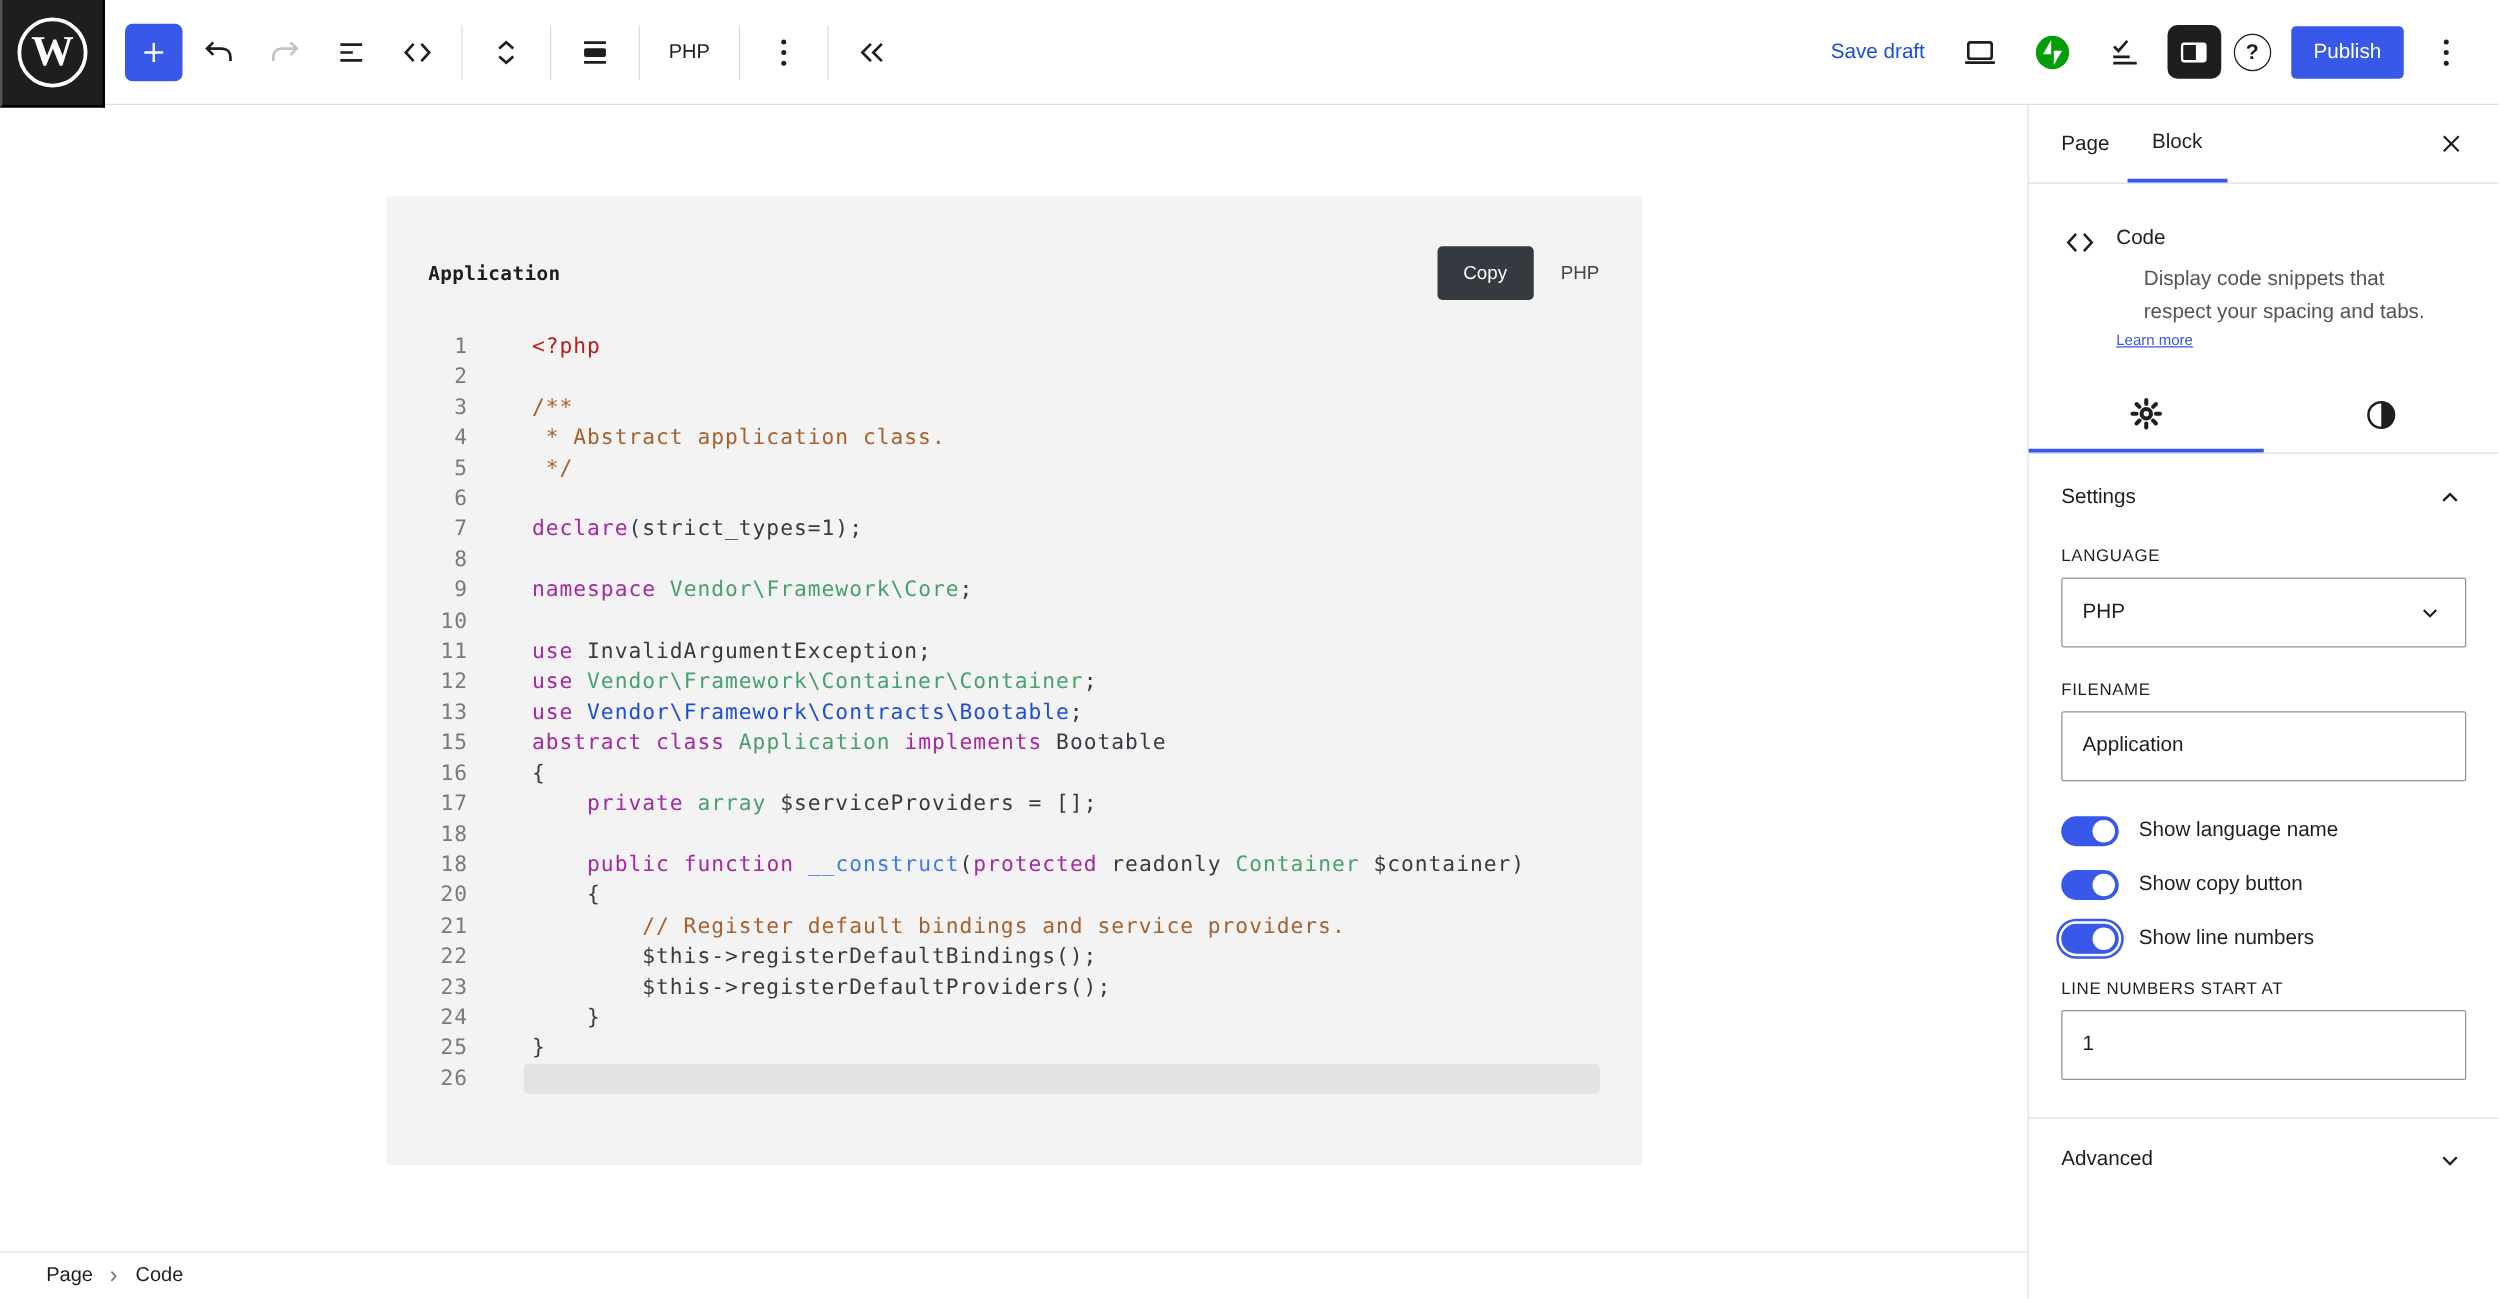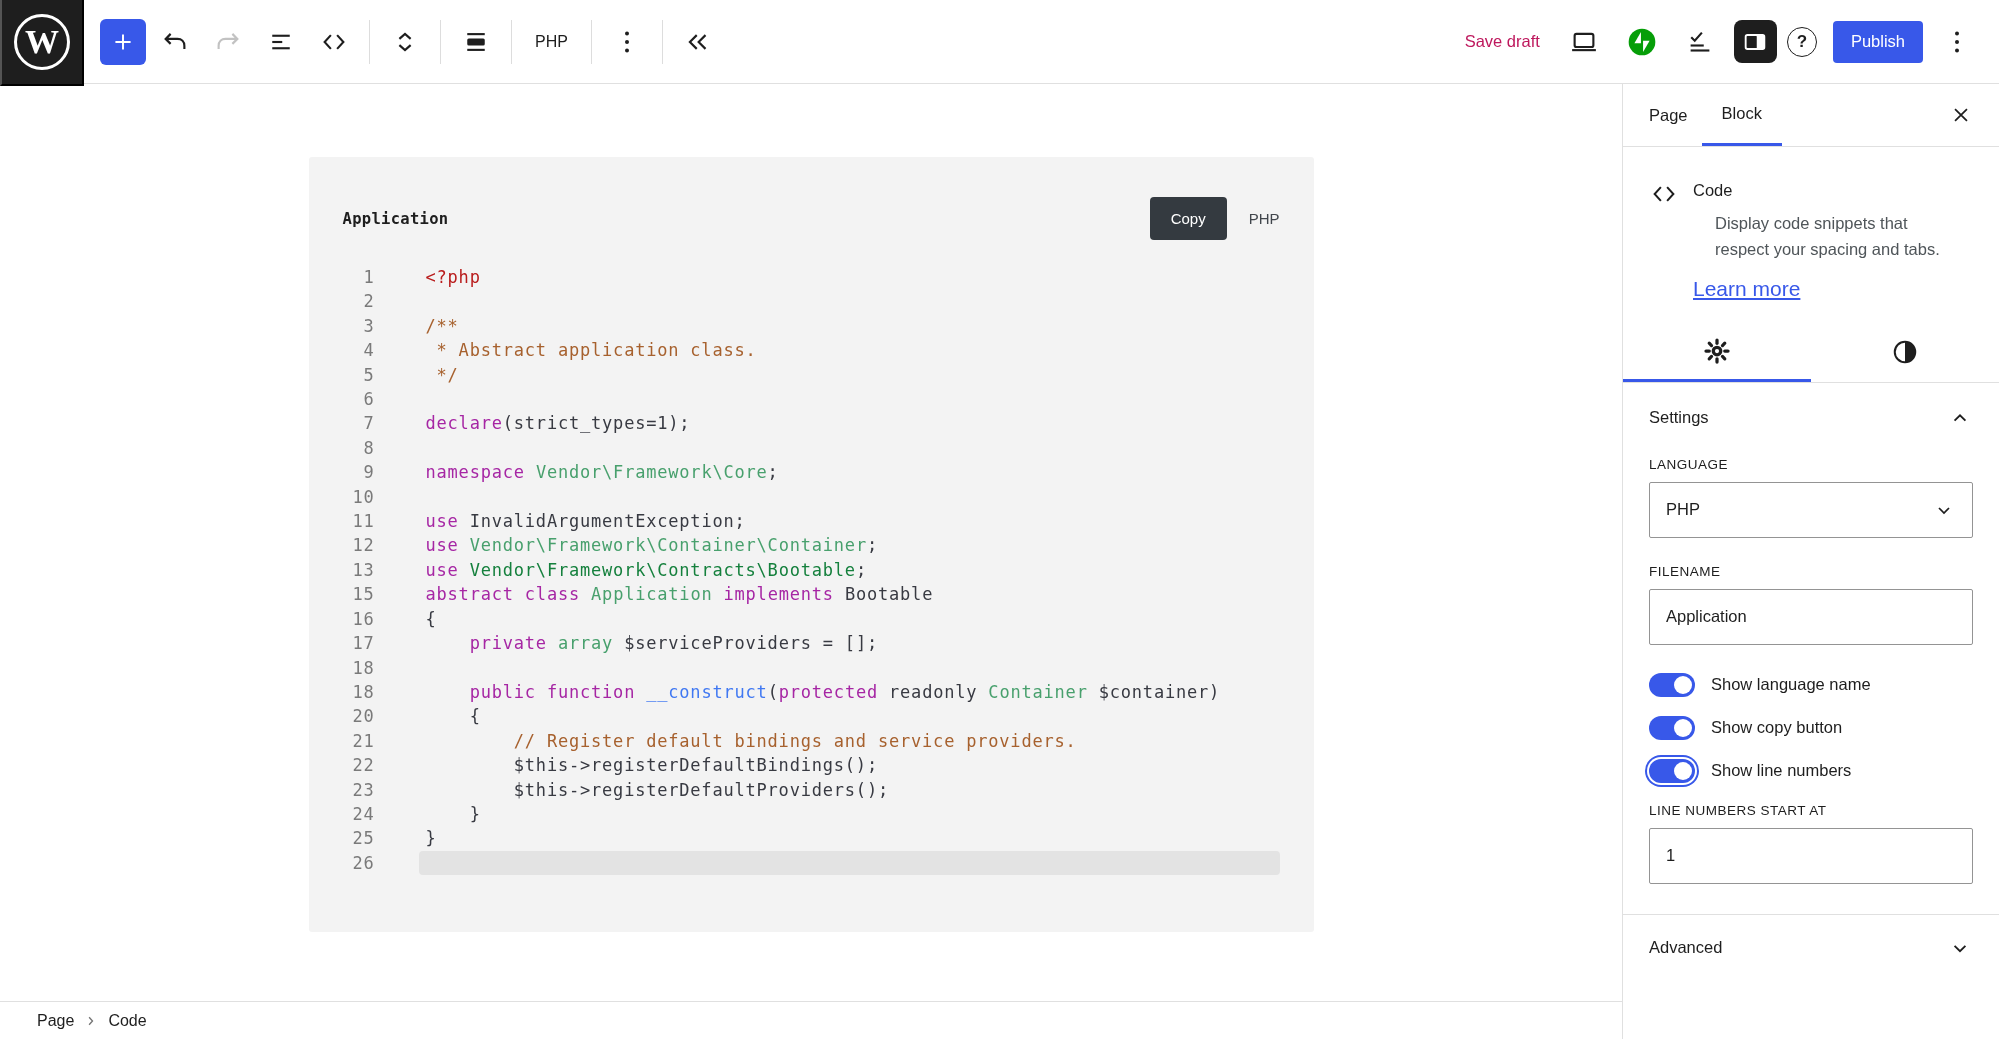--- a/index.html
+++ b/index.html
@@ -17,21 +17,21 @@
   .wp-w { width:56px; height:56px; border:3px solid #fff; border-radius:50%;
           display:flex; align-items:center; justify-content:center;
           font-family:"Liberation Serif", serif; font-weight:bold; font-size:34px; color:#fff; }
   .tb-left { display:flex; align-items:center; gap:5px; margin-left:16px; }
   .inserter { width:46px; height:46px; border-radius:6px; background:#3858e9; color:#fff;
               display:flex; align-items:center; justify-content:center; border:none; cursor:pointer; }
   .tb-sep { width:1px; height:44px; background:#ddd; margin:0 6px; }
   .tb-text-btn { font-size:16px; font-weight:500; color:#1e1e1e; background:none; border:none;
                  padding:0 12px; height:48px; cursor:pointer; }
   .tb-right { margin-left:auto; display:flex; align-items:center; gap:10px; padding-right:18px; }
-  .save-draft { color:#be185d; font-size:16.5px; background:none; border:none; cursor:pointer; padding:0 10px; }
+  .save-draft { color:#1d4ed8; font-size:16.5px; background:none; border:none; cursor:pointer; padding:0 10px; }
   .panel-toggle { width:43px; height:43px; border-radius:8px; background:#1e1e1e; border:none;
                   display:flex; align-items:center; justify-content:center; cursor:pointer; }
   .help-btn { width:30px; height:30px; border-radius:50%; border:1.8px solid #1e1e1e; background:none;
               font-size:17px; font-weight:bold; color:#1e1e1e; display:flex; align-items:center;
               justify-content:center; cursor:pointer; }
   .publish { background:#3858e9; color:#fff; border:none; border-radius:4px; height:42px;
              padding:0 18px; font-size:16.5px; cursor:pointer; margin-left:6px; }
 
   
   .content { position:absolute; top:84px; left:0; width:1622px; bottom:38px; background:#fff; overflow:hidden; }
@@ -63,21 +63,21 @@
              padding-left:26px; }
   .sb-tab { display:flex; align-items:center; font-size:16.5px; color:#1e1e1e; background:none;
             border:none; cursor:pointer; }
   .sb-tab.page { margin-right:14px; }
   .sb-tab.block { padding:0 20px; border-bottom:3.5px solid #3858e9; font-weight:400; }
   .sb-close { margin-left:auto; margin-right:14px; align-self:center; }
   .block-card { padding:32px 26px 6px 26px; display:flex; gap:14px; }
   .block-card .txt { max-width:272px; }
   .bc-title { font-size:16.5px; font-weight:500; margin-top:2px; }
   .bc-desc { margin-top:10px; font-size:16.5px; line-height:1.6; color:#4f5559;margin-left:22px; }
-  .bc-learn { display:inline-block; margin-top:14px; font-size:21px; color:#3858e9;
+  .bc-learn { display:inline-block; margin-top:2px; font-size:12px; color:#3858e9;
               text-decoration:underline; cursor:pointer; }
   .icon-tabbar { display:flex; height:60px; border-bottom:1px solid #e0e0e0; margin-top:16px; }
   .icon-tab { flex:1; display:flex; align-items:center; justify-content:center; background:none;
               border:none; cursor:pointer; }
   .icon-tab.active { border-bottom:3.5px solid #3858e9; }
   .sb-settings { padding:22px 26px 0 26px; }
   .panel-head { display:flex; align-items:center; justify-content:space-between; cursor:pointer; }
   .panel-title { font-size:16.5px; font-weight:500; }
   .field { margin-top:26px; }
   .field-label { font-size:13.5px; font-weight:500; letter-spacing:0.5px; margin-bottom:10px; }
@@ -265,21 +265,21 @@
         <div class="code-line">
           <span class="ln">11</span>
           <span class="ct"><span style="color: rgb(166, 38, 164);">use</span><span style="color: rgb(56, 58, 66);"> InvalidArgumentException;</span></span>
         </div>
         <div class="code-line">
           <span class="ln">12</span>
           <span class="ct"><span style="color: rgb(166, 38, 164);">use</span><span style="color: rgb(56, 58, 66);"> </span><span style="color: rgb(72, 160, 109);">Vendor\Framework\Container\Container</span><span style="color: rgb(56, 58, 66);">;</span></span>
         </div>
         <div class="code-line">
           <span class="ln">13</span>
-          <span class="ct"><span style="color: rgb(166, 38, 164);">use</span><span style="color: rgb(56, 58, 66);"> </span><span style="color: #15803d;">Vendor\Framework\Contracts\Bootable</span><span style="color: rgb(56, 58, 66);">;</span></span>
+          <span class="ct"><span style="color: rgb(166, 38, 164);">use</span><span style="color: rgb(56, 58, 66);"> </span><span style="color: #1d4ed8;">Vendor\Framework\Contracts\Bootable</span><span style="color: rgb(56, 58, 66);">;</span></span>
         </div>
         <div class="code-line">
           <span class="ln">15</span>
           <span class="ct"><span style="color: rgb(166, 38, 164);">abstract</span><span style="color: rgb(56, 58, 66);"> </span><span style="color: rgb(166, 38, 164);">class</span><span style="color: rgb(56, 58, 66);"> </span><span style="color: rgb(72, 160, 109);">Application</span><span style="color: rgb(56, 58, 66);"> </span><span style="color: rgb(166, 38, 164);">implements</span><span style="color: rgb(56, 58, 66);"> Bootable</span></span>
         </div>
         <div class="code-line">
           <span class="ln">16</span>
           <span class="ct"><span style="color: rgb(56, 58, 66);">{</span></span>
         </div>
         <div class="code-line">

